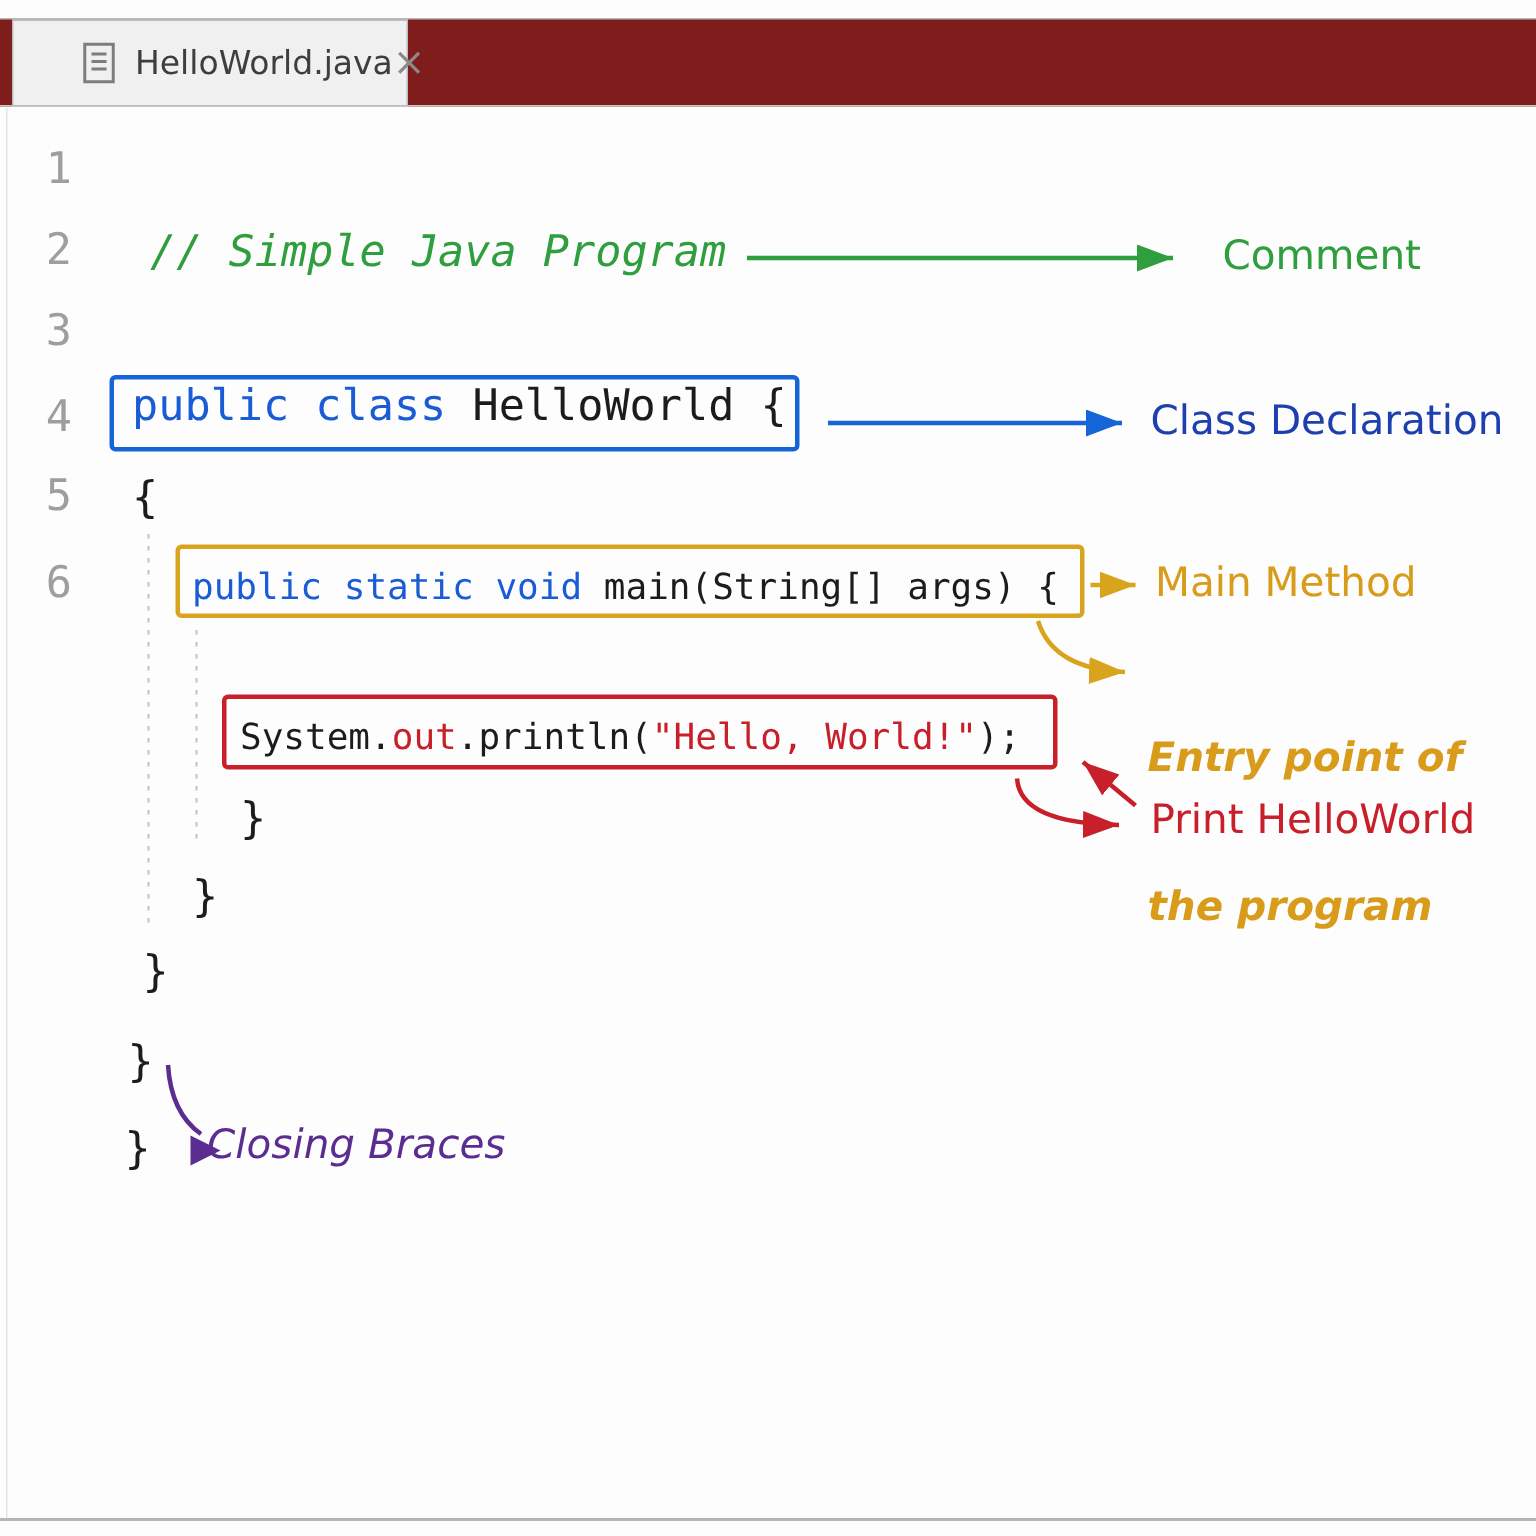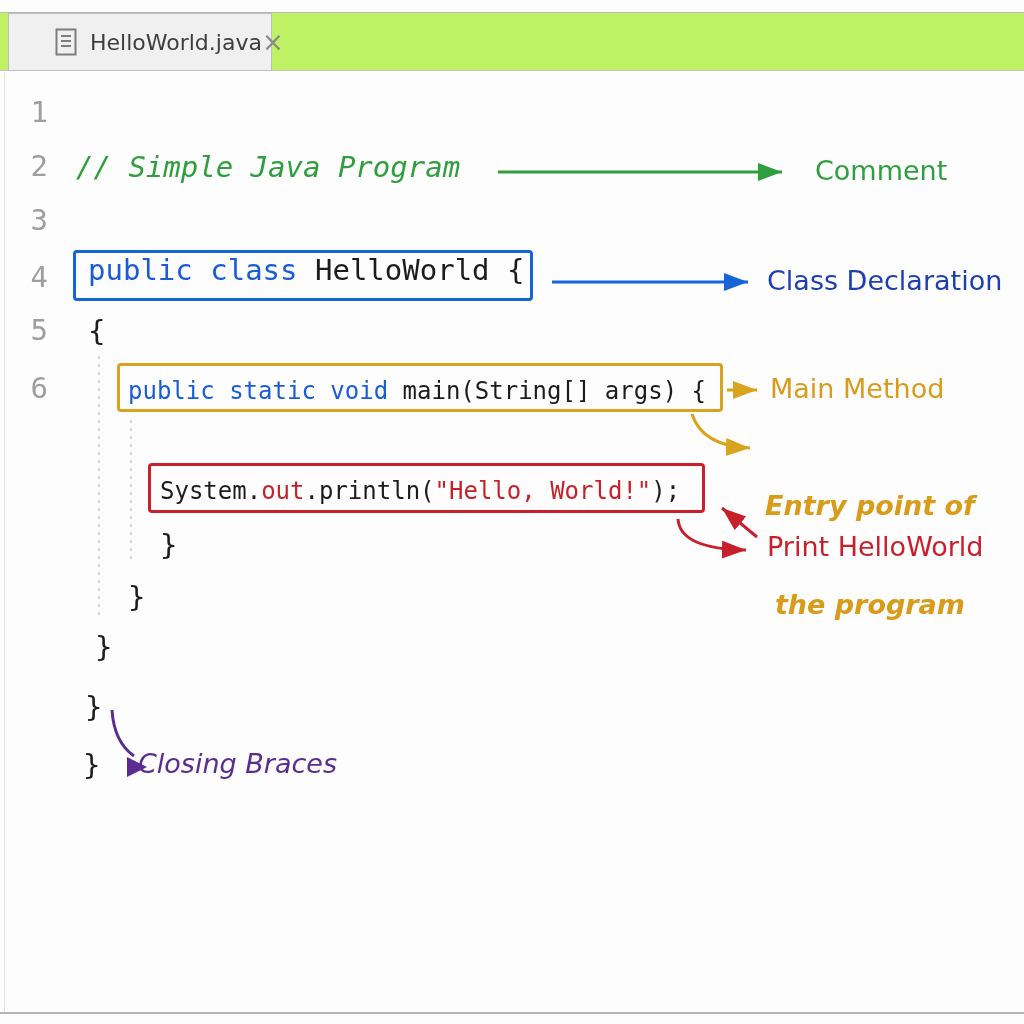--- a/index.html
+++ b/index.html
@@ -1,19 +1,19 @@
 <!DOCTYPE html>
 <html style="--green: #2f9e3e; --blue-code: #1a5cd6; --blue-box: #1565d8; --blue-label: #1d3faf; --gold: #d9a41d; --gold-text: #d89b1a; --red: #c8202b; --purple: #5b2d91; --code-black: #1c1c1c; --line-number: #9e9e9e; --tab-text: #3e3e3e;"><head>
 <meta charset="utf-8">
 <style>
   html,body{margin:0;padding:0;background:#fff;}
   #canvas{position:relative;width:1024px;height:1024px;background:#fdfdfd;overflow:hidden;
           font-family:"DejaVu Sans",sans-serif;}
   
-  .tab-bar{position:absolute;left:0;top:12px;width:1024px;height:59px;background:#bef264;
+  .tab-bar{position:absolute;left:0;top:12px;width:1024px;height:59px;background:#7f1d1d;
            border-top:1px solid #b9b9b9;border-bottom:1px solid #c6c6c6;box-sizing:border-box;}
   .tab{position:absolute;left:8px;top:0;width:264px;height:58px;background:#f1f0f0;
        border:1px solid #bdbdbd;box-sizing:border-box;display:flex;align-items:center;
        padding:0 16px 0 46px;}
   .tab-title{font-size:22px;color:var(--tab-text);margin-left:13px;white-space:nowrap;}
   .tab-close{margin-left:auto;font-size:26px;color:#8a8a8a;line-height:1;cursor:pointer;}
   .file-icon{width:22px;height:28px;flex:0 0 auto;}
   
   .editor-left-border{position:absolute;left:4px;top:72px;width:1px;height:940px;background:#e4e4e4;}
   .bottom-line{position:absolute;left:0;top:1012px;width:1024px;height:2px;background:#b5b5b5;}
@@ -31,21 +31,21 @@
   
   .hl-box{position:absolute;box-sizing:border-box;border-radius:4px;background:transparent;}
   .box-blue{left:73px;top:250px;width:460px;height:51px;border:3px solid var(--blue-box);}
   .box-gold{left:117px;top:363px;width:606px;height:49px;border:3px solid var(--gold);}
   .box-red{left:148px;top:463px;width:557px;height:50px;border:3px solid var(--red);}
   
   .ann{position:absolute;font-size:27px;line-height:33px;font-weight:normal;white-space:pre;}
   .ann-green{color:var(--green);}
   .ann-blue{color:var(--blue-label);}
   .ann-gold{color:var(--gold-text);}
-  .ann-gold-i{color:var(--gold-text);font-style:italic;font-weight:bold;text-align:center;}
+  .ann-gold-i{color:var(--gold-text);font-style:italic;font-weight:bold;}
   .ann-red{color:var(--red);}
   .ann-purple{color:var(--purple);font-style:italic;}
   
   .overlay{position:absolute;left:0;top:0;width:1024px;height:1024px;pointer-events:none;}
   .st-green{stroke:var(--green);} .st-blue{stroke:var(--blue-box);}
   .st-gold{stroke:var(--gold);} .st-red{stroke:var(--red);} .st-purple{stroke:var(--purple);}
   .fl-green{fill:var(--green);} .fl-blue{fill:var(--blue-box);}
   .fl-gold{fill:var(--gold);} .fl-red{fill:var(--red);} .fl-purple{fill:var(--purple);}
   .arrow{fill:none;stroke-width:3;}
   .guide{stroke:#c8c8c8;stroke-width:1.5;stroke-dasharray:3 5;}
@@ -75,21 +75,21 @@
   <div class="line-number" style="top:147px">2</div>
   <div class="line-number" style="top:201px">3</div>
   <div class="line-number" style="top:258px">4</div>
   <div class="line-number" style="top:311px">5</div>
   <div class="line-number" style="top:369px">6</div>
 
   <div class="hl-box box-blue"></div>
   <div class="hl-box box-gold"></div>
   <div class="hl-box box-red"></div>
 
-  <div class="code-line comment" style="left:76px;top:149px">// Simple Java Program</div>
+  <div class="code-line comment" style="left:100px;top:149px">// Simple Java Program</div>
 
   <div class="code-line" style="left:88px;top:252px"><span class="kw">public class</span><span> HelloWorld {</span></div>
 
   <div class="code-line" style="left:88px;top:313px">{</div>
 
   <div class="code-line code-sm" style="left:128px;top:373px"><span class="kw">public static void</span><span> main(String[] args) {</span></div>
 
   <div class="code-line code-sm" style="left:160px;top:473px"><span>System.</span><span class="red-tok">out</span><span>.println(</span><span class="red-tok">"Hello, World!"</span><span>);</span></div>
 
   <div class="code-line" style="left:160px;top:527px">}</div>

